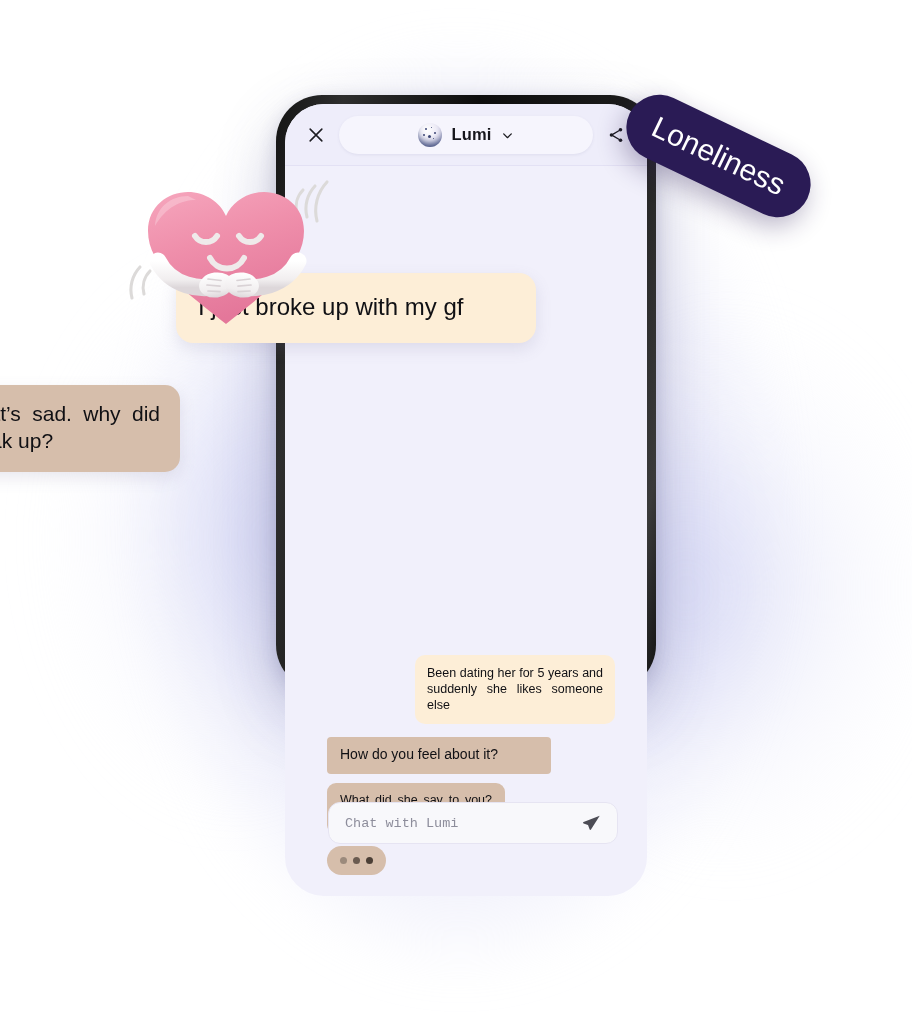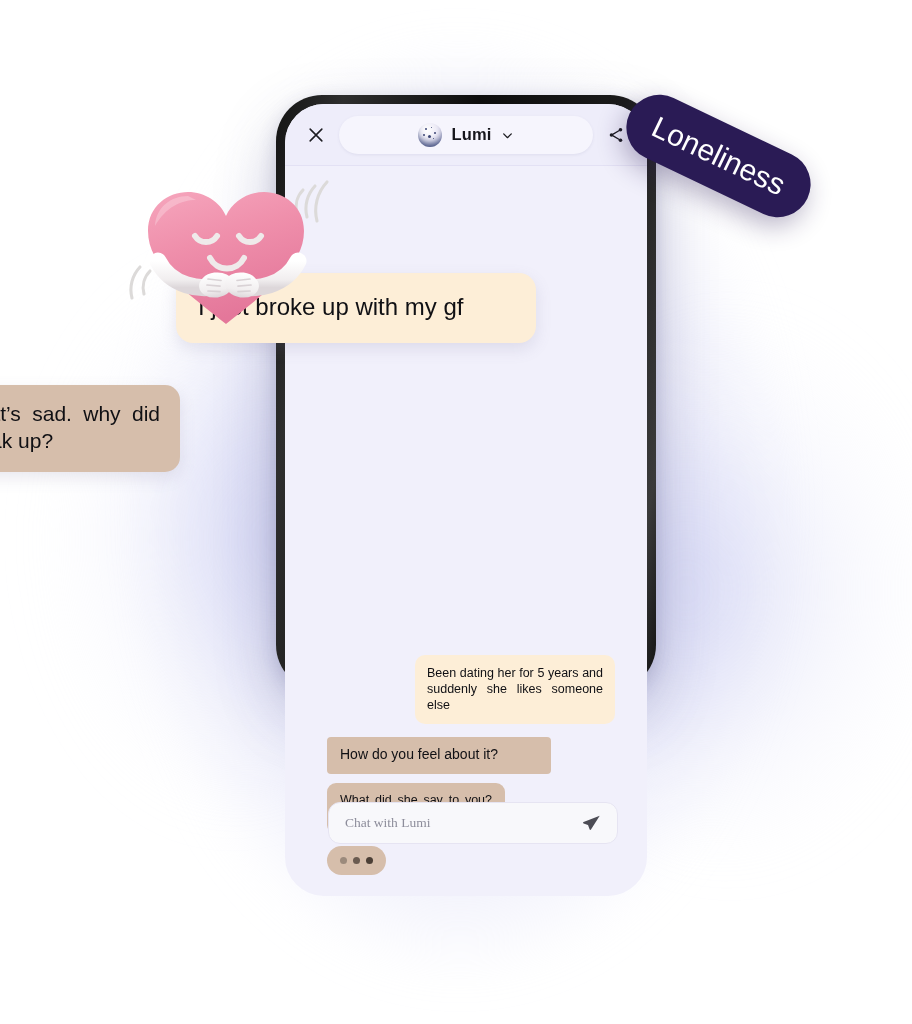--- a/index.html
+++ b/index.html
@@ -240,21 +240,21 @@
     display: flex;
     align-items: center;
     padding: 0 14px;
     box-sizing: border-box;
   }
   #composer-input {
     flex: 1 1 auto;
     border: 0;
     outline: 0;
     background: transparent;
-    font-family: Liberation Serif, serif;
+    font-family: Liberation Mono, monospace;
     font-size: 13.5px;
     color: #3a3a44;
   }
   #composer-input::placeholder { color: #8d8d9b; }
   #send-btn {
     width: 24px; height: 24px;
     flex: 0 0 auto;
     display: flex; align-items: center; justify-content: center;
     color: #4c4c55;
     background: none; border: 0; padding: 0; cursor: pointer;

